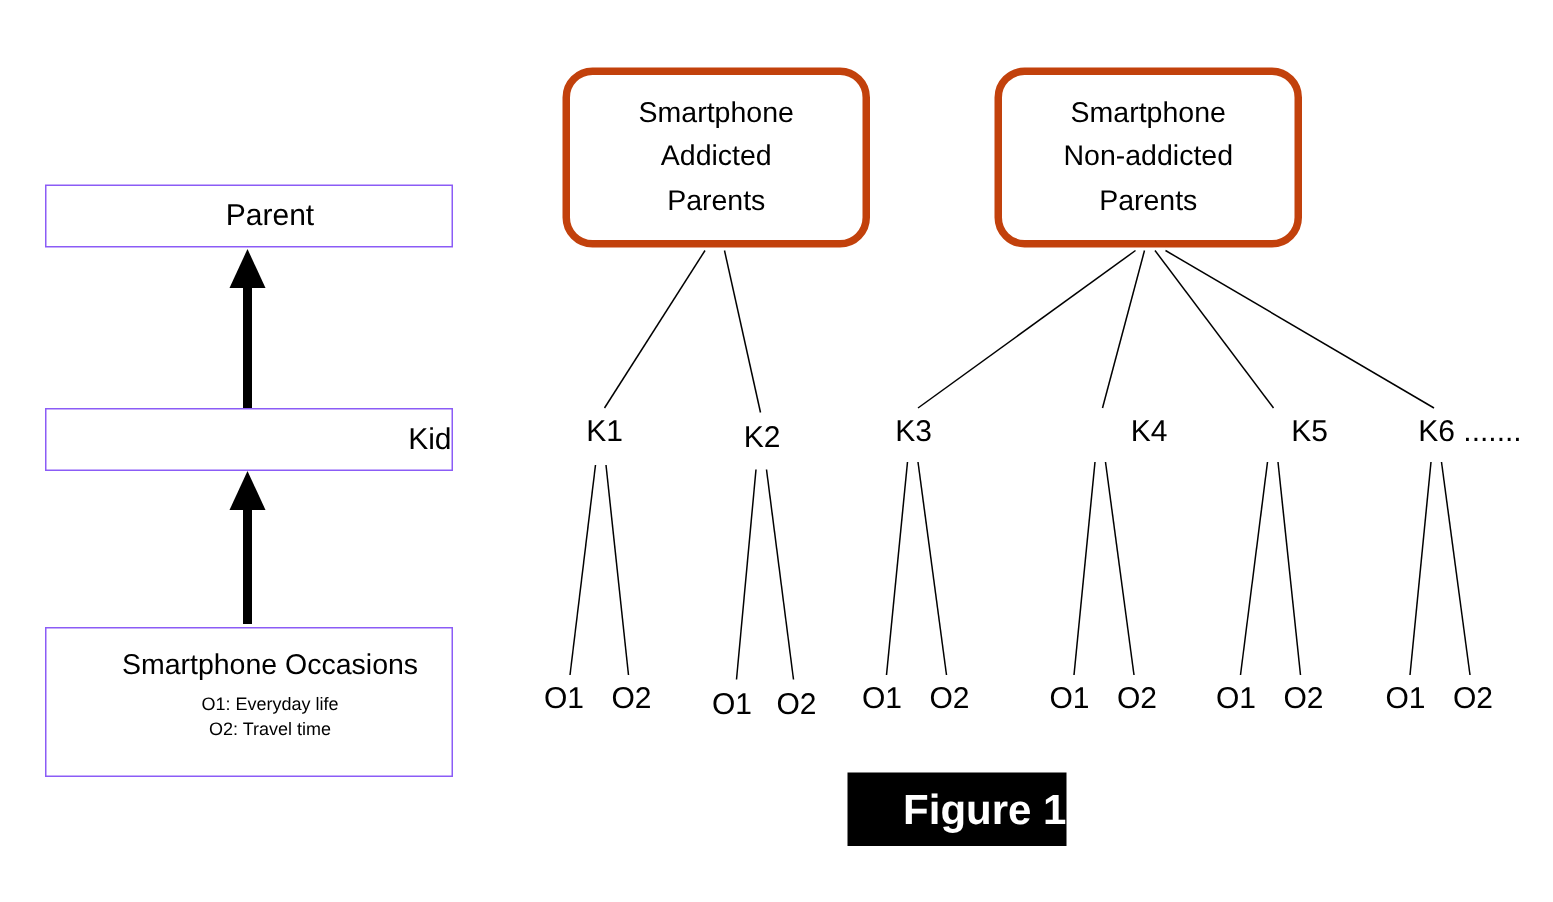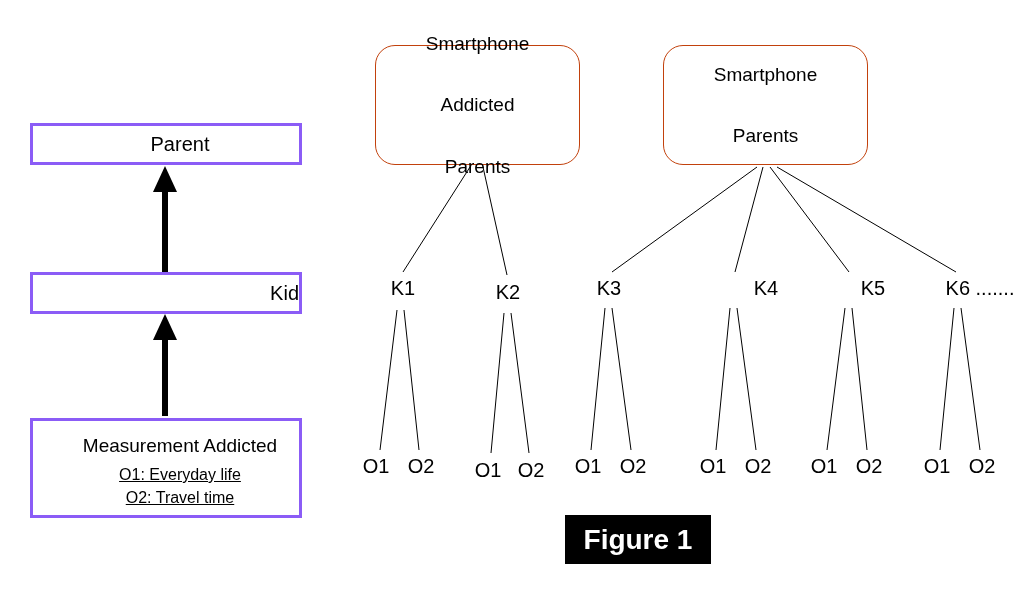--- a/index.html
+++ b/index.html
@@ -17,57 +17,56 @@
   }
   svg.lines {
     position: absolute;
     left: 0; top: 0;
     width: 1035px;
     height: 601px;
     pointer-events: none;
   }
   .box {
     position: absolute;
-    border: 3px solid #8b5cf6;
+    border: 1px solid #8b5cf6;
     background: #ffffff;
     display: flex;
     align-items: center;
     justify-content: center;
     font-size: 20px;
     color: #000000;
     box-sizing: border-box;
     padding-left: 28px;
   }
   .parent-box { left: 30px; top: 123px; width: 272px; height: 42px; }
   .kid-box    { left: 30px; top: 272px; width: 272px; height: 42px; justify-content: flex-end; }
   .measure-box {
     left: 30px; top: 418px; width: 272px; height: 100px;
     flex-direction: column;
     justify-content: flex-start;
     padding-top: 14px;
   }
   .measure-title { font-size: 19px; margin-bottom: 6px; }
-  .measure-item  { font-size: 16px; line-height: 1.45; text-decoration: underline; }
+  .measure-item  { font-size: 12px; line-height: 1.45; }
   .round-box {
     position: absolute;
-    border: 1px solid #c2410c;
+    border: 5px solid #c2410c;
     border-radius: 20px;
     background: #ffffff;
     width: 205px;
     height: 120px;
     display: flex;
     flex-direction: column;
     align-items: center;
     justify-content: center;
     font-size: 19px;
     line-height: 1.55;
     color: #000000;
     box-sizing: border-box;
     text-align: center;
-    gap: 32px;
   }
   .addicted-box     { left: 375px; top: 45px; }
   .non-addicted-box { left: 663px; top: 45px; }
   .round-box .bold { font-weight: 400; }
   .node-label {
     position: absolute;
     transform: translateX(-50%);
     font-size: 20px;
     color: #000000;
     white-space: nowrap;
@@ -75,21 +74,21 @@
   .caption {
     position: absolute;
     left: 565px; top: 515px;
     width: 146px; height: 49px;
     background: #000000;
     color: #ffffff;
     font-size: 28px;
     font-weight: 700;
     display: flex;
     align-items: center;
-    justify-content: center;
+    justify-content: flex-end;
   }
 </style>
 </head>
 <body>
 
 <div class="canvas">
 
   <svg class="lines" width="1035" height="601" viewBox="0 0 1035 601">
 
     <g stroke="#000" fill="#000">
@@ -136,33 +135,34 @@
 
   <div class="box parent-box">
     <span>Parent</span>
   </div>
 
   <div class="box kid-box">
     <span>Kid</span>
   </div>
 
   <div class="box measure-box">
-    <span class="measure-title">Measurement Addicted</span>
+    <span class="measure-title">Smartphone Occasions</span>
     <span class="measure-item">O1: Everyday life</span>
     <span class="measure-item">O2: Travel time</span>
   </div>
 
   <div class="round-box addicted-box">
     <span>Smartphone</span>
     <span class="bold">Addicted</span>
     <span>Parents</span>
   </div>
 
   <div class="round-box non-addicted-box">
     <span>Smartphone</span>
+    <span class="bold">Non-addicted</span>
     <span>Parents</span>
   </div>
 
   <span class="node-label" style="left:403px; top:277px;">K1</span>
   <span class="node-label" style="left:508px; top:281px;">K2</span>
   <span class="node-label" style="left:609px; top:277px;">K3</span>
   <span class="node-label" style="left:766px; top:277px;">K4</span>
   <span class="node-label" style="left:849px; top:277px;margin-left:24px;">K5</span>
   <span class="node-label" style="left:980px; top:277px;">K6 .......</span>
 

